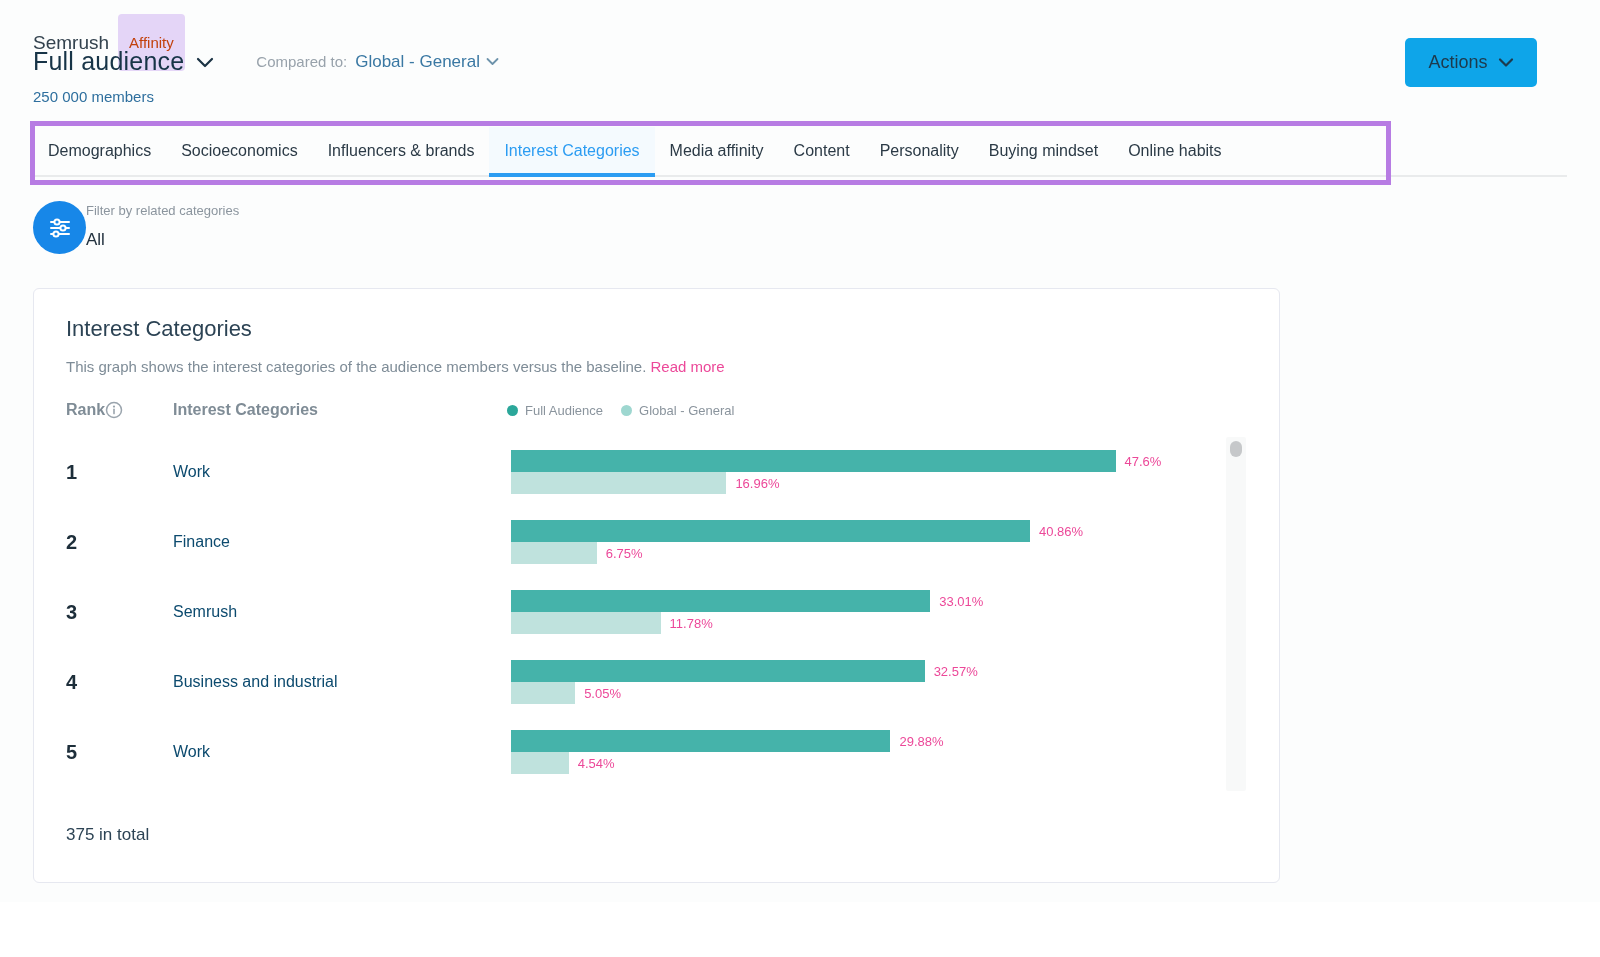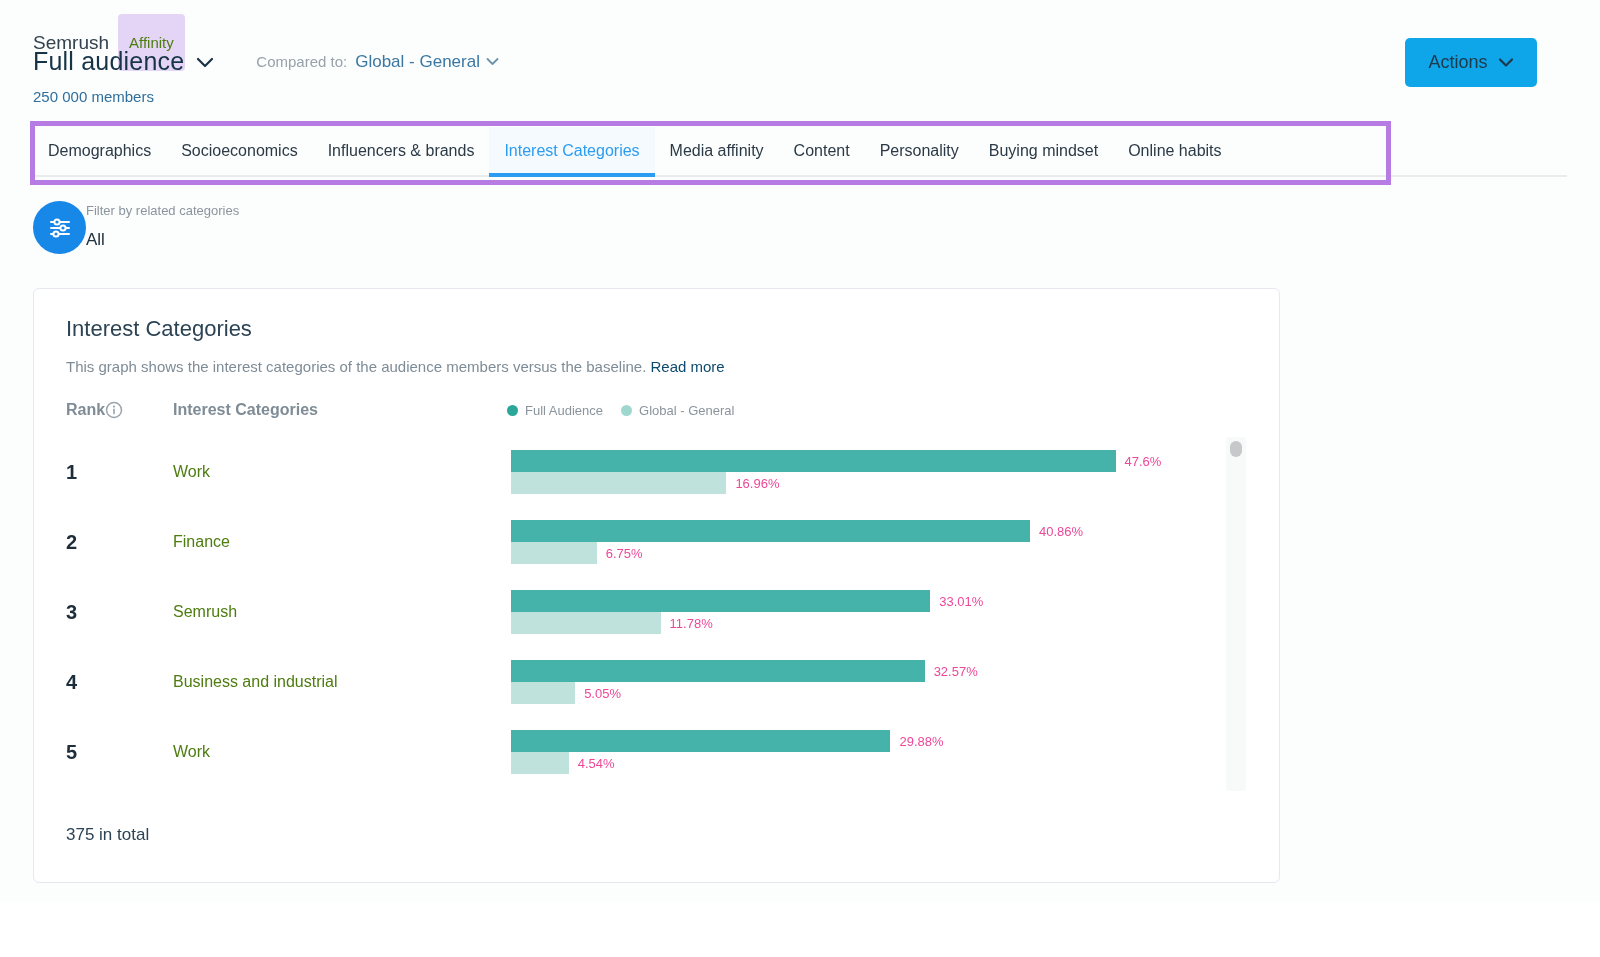--- a/index.html
+++ b/index.html
@@ -6,21 +6,21 @@
   html,body { width:1600px; height:957px; }
   body {
     position:relative; overflow:hidden; background:#ffffff;
     font-family:"Liberation Sans", sans-serif; color:#2a3b47;
   }
   .app-bg { position:absolute; left:0; top:0; right:0; height:902px; background:#fcfdfd; }
 
   
   .brand-row { position:absolute; left:33px; top:14px; display:flex; align-items:center; gap:9px; }
   .brand { font-size:19px; color:#33424e; }
-  .badge { background:#e4d5f7; color:#4d7c0f; font-size:15px; padding:20px 11px; border-radius:4px; }
+  .badge { background:#e4d5f7; color:#c2410c; font-size:15px; padding:20px 11px; border-radius:4px; }
 
   .audience-row { position:absolute; left:33px; top:47px; display:flex; align-items:center; }
   .audience-name { font-size:25px; color:#173447; letter-spacing:.2px; }
   .chev { display:inline-block; margin-left:12px; }
   .compared-label { margin-left:42px; font-size:15px; color:#98a2ab; }
   .compared-value { margin-left:8px; font-size:17px; color:#3a78a3; display:flex; align-items:center; cursor:pointer; }
   .compared-value .chev { margin-left:6px; }
 
   .members { position:absolute; left:33px; top:88px; font-size:15px; color:#2e6f9e; cursor:pointer; }
 
@@ -58,34 +58,34 @@
   .filter-label { font-size:13px; color:#8b959e; }
   .filter-value { margin-top:12px; font-size:17px; color:#23323f; }
 
   
   .card {
     position:absolute; left:33px; top:288px; width:1247px; height:595px;
     background:#ffffff; border:1px solid #e6e8f0; border-radius:6px;
   }
   .card-title { position:absolute; left:32px; top:27px; font-size:22px; color:#2c4354; }
   .card-desc  { position:absolute; left:32px; top:69px; font-size:15px; color:#7e8c97; }
-  .read-more  { color:#0c4a6e; cursor:pointer; }
+  .read-more  { color:#ec4899; cursor:pointer; }
 
   .thead { position:absolute; left:32px; top:112px; width:1180px; height:22px; }
   .rank-h { position:absolute; left:0; top:0; display:flex; align-items:center; 
             font-size:16px; font-weight:bold; color:#7f8c96; }
   .cat-h  { position:absolute; left:107px; top:0; font-size:16px; font-weight:bold; color:#7f8c96; }
   .legend { position:absolute; left:441px; top:2px; display:flex; align-items:center; gap:18px; }
   .legend-item { display:flex; align-items:center; gap:7px; font-size:13px; color:#8a949d; }
   .dot { width:11px; height:11px; border-radius:50%; }
 
   .rows { position:absolute; left:32px; top:148px; width:1160px; }
   .row { height:70px; display:flex; }
   .rank-cell { width:107px; display:flex; align-items:center; font-size:20px; font-weight:bold; color:#1d2e3a; }
-  .cat-cell  { width:338px; display:flex; align-items:center; font-size:16px; color:#4d7c0f; }
+  .cat-cell  { width:338px; display:flex; align-items:center; font-size:16px; color:#0c4a6e; }
   .bars-cell { flex:1; display:flex; flex-direction:column; justify-content:center; }
   .bar-line { display:flex; align-items:center; height:22px; }
   .bar { height:22px; flex:0 0 auto; }
   .bar-val { margin-left:9px; font-size:13px; color:#ec4899; white-space:nowrap; }
 
   .scrollbar {
     position:absolute; left:1192px; top:148px; width:20px; height:354px;
     background:#f8f9f9; border-radius:2px;
   }
   .scroll-thumb {

